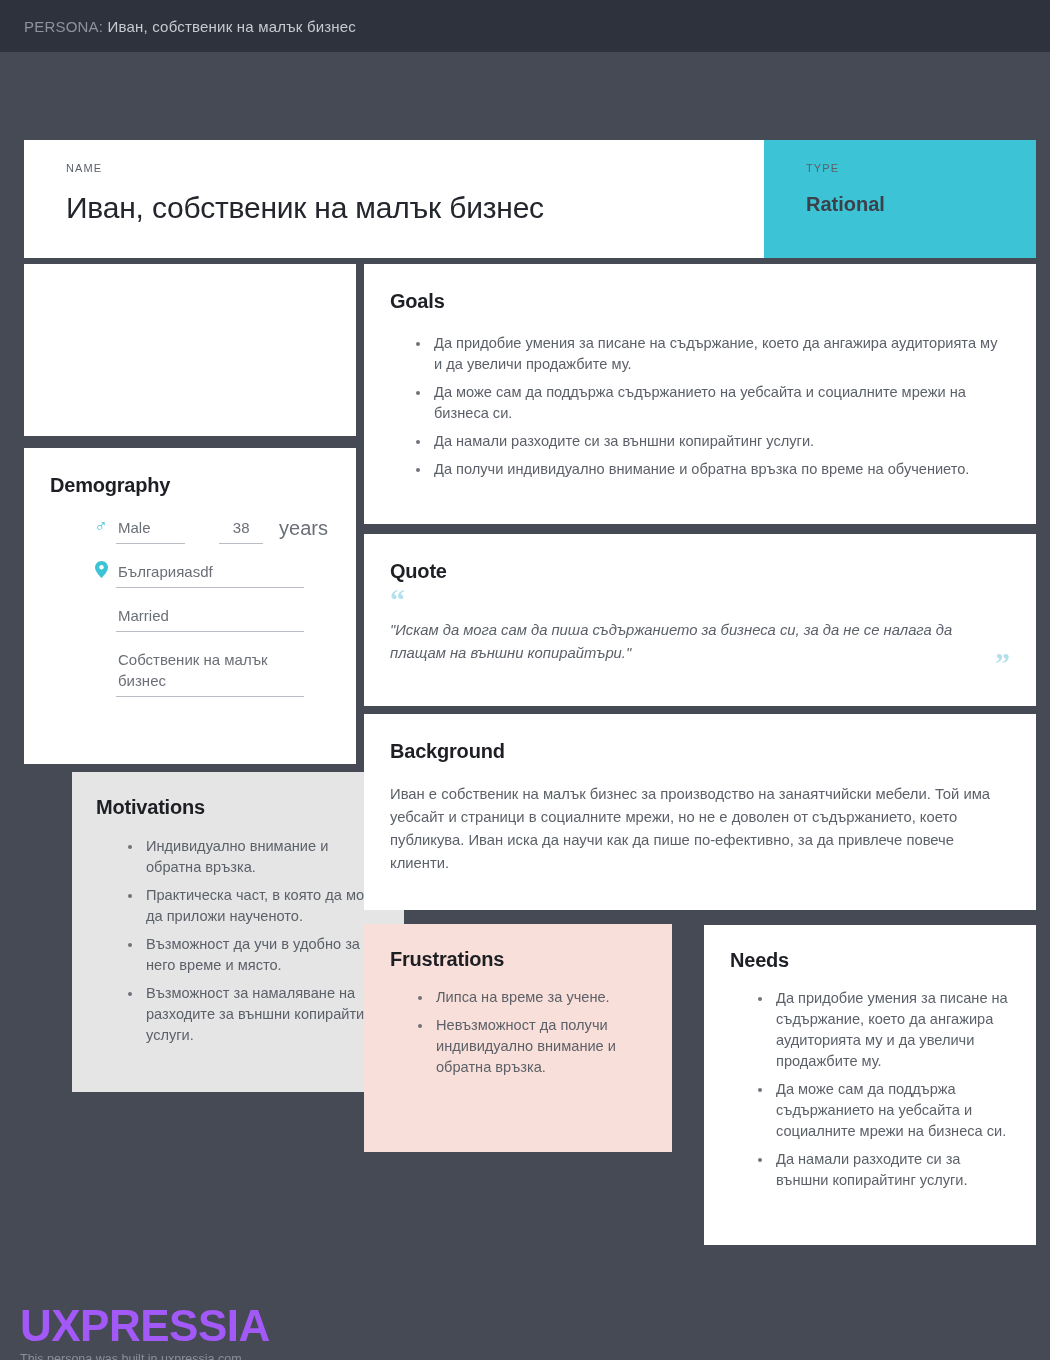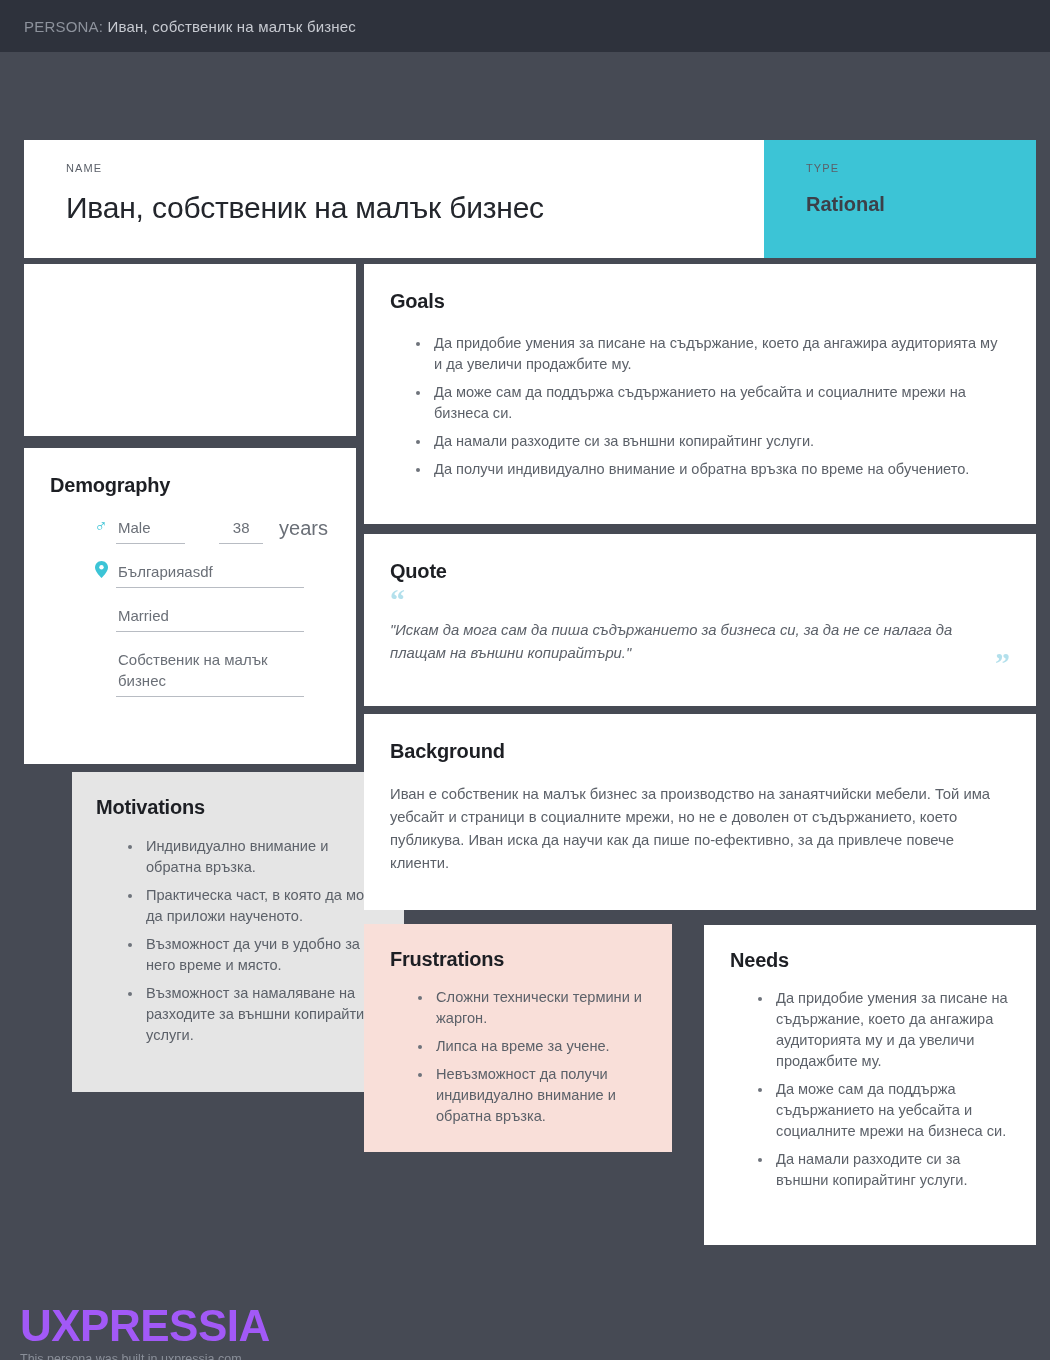--- a/index.html
+++ b/index.html
@@ -282,21 +282,20 @@
   </div>
 
   <div class="card bg">
     <div class="card-title">Background</div>
     <div class="bg-text">Иван е собственик на малък бизнес за производство на занаятчийски мебели. Той има уебсайт и страници в социалните мрежи, но не е доволен от съдържанието, което публикува. Иван иска да научи как да пише по-ефективно, за да привлече повече клиенти.</div>
   </div>
 
   <div class="card frust">
     <div class="card-title">Frustrations</div>
     <ul class="bullets">
-        <li>Сложни технически термини и жаргон.</li>
         <li>Липса на време за учене.</li>
         <li>Невъзможност да получи индивидуално внимание и обратна връзка.</li>
       </ul>
   </div>
 
   <div class="card needs">
     <div class="card-title">Needs</div>
     <ul class="bullets">
         <li>Да придобие умения за писане на съдържание, което да ангажира аудиторията му и да увеличи продажбите му.</li>
         <li>Да може сам да поддържа съдържанието на уебсайта и социалните мрежи на бизнеса си.</li>

